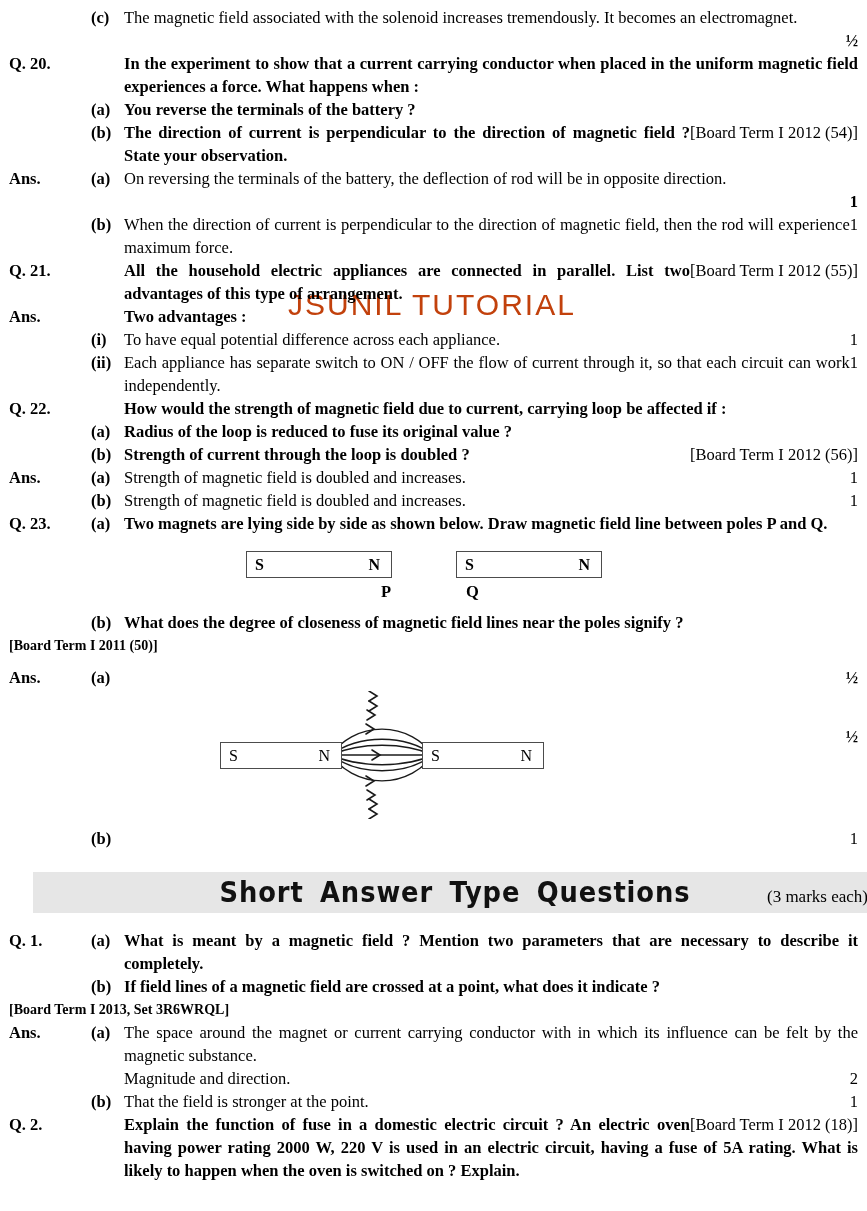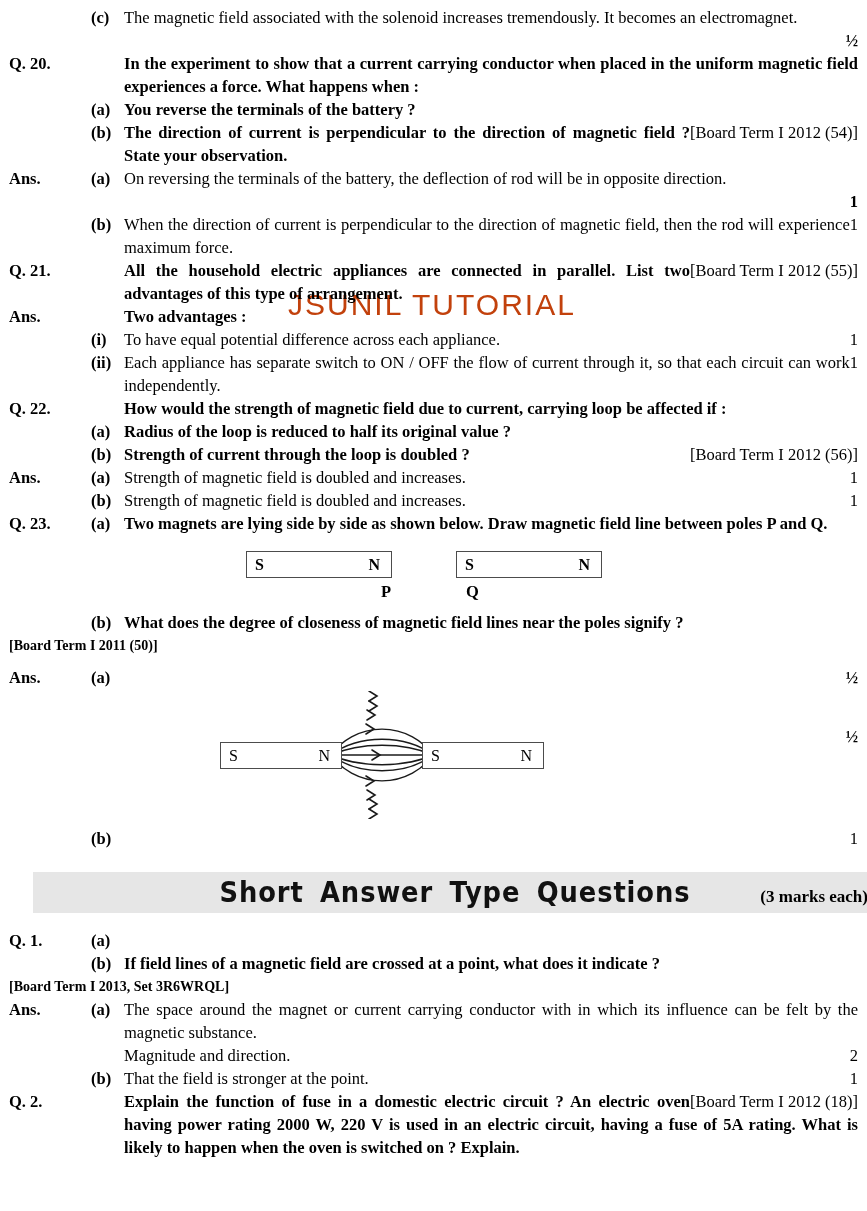--- a/index.html
+++ b/index.html
@@ -113,21 +113,21 @@
     letter-spacing: 1px;
     word-spacing: 7px;
     color: #111;
     transform: scaleX(0.92);
   }
   .banner-sub {
     position: absolute;
     right: 8px;
     bottom: 6px;
     font-family: "Liberation Serif", serif;
-    font-weight: bold;
+    font-weight: normal;
     font-size: 17px;
   }
 
   
   .fig-magnets {
     position: relative;
     width: 849px;
     height: 66px;
     margin-top: 10px;
   }
@@ -228,21 +228,21 @@
         <div class="body"><span class="rt">1</span><span>Each appliance has separate switch to ON / OFF the flow of current through it, so that each circuit can work independently.</span></div>
       </div>
       <div class="row">
         <div class="lbl">Q. 22.</div>
         <div class="mark"></div>
         <div class="body bold"><span>How would the strength of magnetic field due to current, carrying loop be affected if :</span></div>
       </div>
       <div class="row">
         <div class="lbl"></div>
         <div class="mark">(a)</div>
-        <div class="body bold"><span>Radius of the loop is reduced to half its original value ?</span></div>
+        <div class="body bold"><span>Radius of the loop is reduced to fuse its original value ?</span></div>
       </div>
       <div class="row">
         <div class="lbl"></div>
         <div class="mark">(b)</div>
         <div class="body bold"><span class="rt">[Board Term I 2012 (56)]</span><span>Strength of current through the loop is doubled ?</span></div>
       </div>
       <div class="row">
         <div class="lbl">Ans.</div>
         <div class="mark">(a)</div>
         <div class="body"><span class="rt">1</span><span>Strength of magnetic field is doubled and increases.</span></div>
@@ -341,20 +341,21 @@
 
   <div class="banner">
     <div class="banner-title">Short Answer Type Questions</div>
     <div class="banner-sub">(3 marks each)</div>
   </div>
 
   <div id="part4" style="margin-top:16px;">
       <div class="row">
         <div class="lbl">Q. 1.</div>
         <div class="mark">(a)</div>
+        <div class="body bold"><span>What is meant by a magnetic field ? Mention two parameters that are necessary to describe it completely.</span></div>
       </div>
       <div class="row">
         <div class="lbl"></div>
         <div class="mark">(b)</div>
         <div class="body bold"><span>If field lines of a magnetic field are crossed at a point, what does it indicate ?</span></div>
       </div>
       <div class="srcline">[Board Term I 2013, Set 3R6WRQL]</div>
       <div class="row">
         <div class="lbl">Ans.</div>
         <div class="mark">(a)</div>

